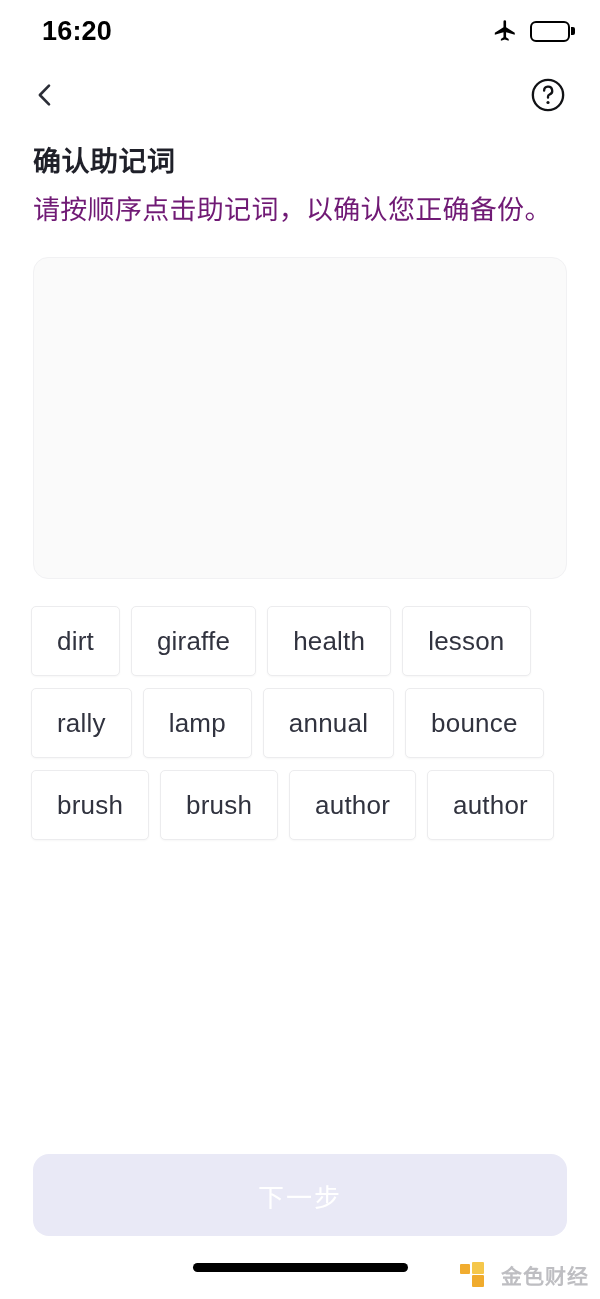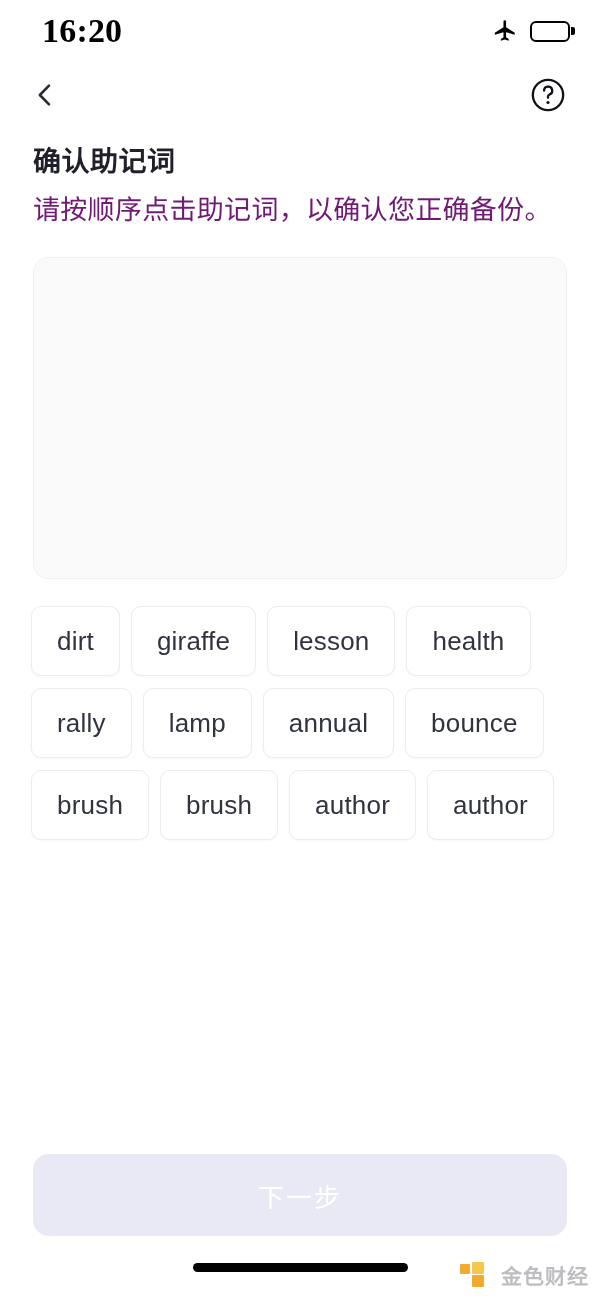--- a/index.html
+++ b/index.html
@@ -31,25 +31,24 @@
   .status-bar {
     height: 62px;
     flex: 0 0 62px;
     display: flex;
     align-items: center;
     justify-content: space-between;
     padding: 0 26px 0 42px;
   }
 
   .status-time {
-    font-size: 34px;
+    font-size: 27px;
     font-weight: bold;
     color: #000000;
     letter-spacing: 0.2px;
-    font-family: Liberation Serif, serif;
   }
 
   .status-right {
     display: flex;
     align-items: center;
     gap: 12px;
   }
 
   .airplane-icon {
     width: 26px;
@@ -153,21 +152,21 @@
     margin: 27px 30px 0 31px;
     display: flex;
     flex-wrap: wrap;
     gap: 12px 11px;
     align-content: flex-start;
   }
 
   .chip {
     background: #ffffff;
     border: 1px solid #ececee;
-    border-radius: 10px;
+    border-radius: 5px;
     padding: 0 25px;
     height: 70px;
     display: flex;
     align-items: center;
     justify-content: center;
     font-size: 26px;
     color: #31333f;
     letter-spacing: 0.2px;
     cursor: pointer;
     box-shadow: 0 1px 2px rgba(20, 20, 40, 0.035);
@@ -296,22 +295,22 @@
   <div class="heading-block">
     <div class="page-title">确认助记词</div>
     <div class="page-subtitle">请按顺序点击助记词，以确认您正确备份。</div>
   </div>
 
   <div class="answer-panel"></div>
 
   <div class="chips-area">
       <div class="chip">dirt</div>
       <div class="chip">giraffe</div>
+      <div class="chip">health</div>
       <div class="chip">lesson</div>
-      <div class="chip">health</div>
       <div class="chip">rally</div>
       <div class="chip">lamp</div>
       <div class="chip">annual</div>
       <div class="chip">bounce</div>
       <div class="chip">brush</div>
       <div class="chip">brush</div>
       <div class="chip">author</div>
       <div class="chip">author</div>
     </div>
 

